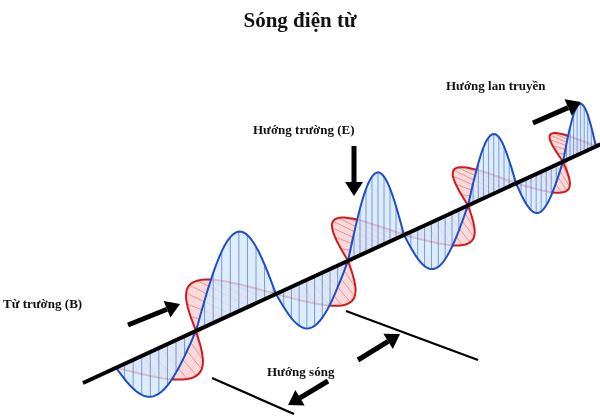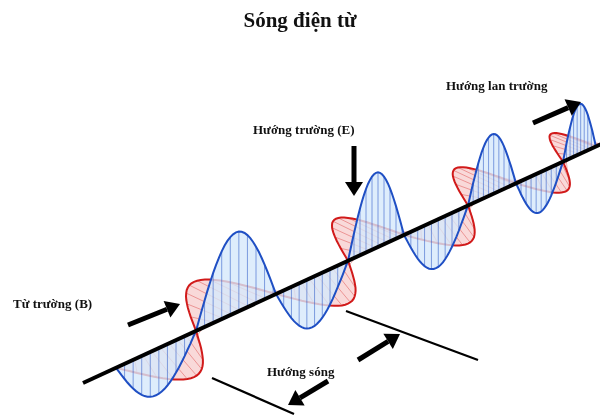--- a/index.html
+++ b/index.html
@@ -208,17 +208,17 @@
         <line x1="310" y1="360" x2="340.09628794636996" y2="341.36896460462816" stroke="#000" stroke-width="5"></line>
         <polygon points="352,334 344.8334794779166,349.02135092481893 335.3590964148233,333.7165782844374" fill="#000"></polygon>
         <line x1="280" y1="381" x2="252.00490095997563" y2="397.7970594240146" stroke="#000" stroke-width="5"></line>
         <polygon points="240,405 247.3744391611279,390.0796230926017 256.63536275882336,405.5144957554275" fill="#000"></polygon>
         <line x1="298" y1="311" x2="430" y2="360" stroke="#000" stroke-width="2.2"></line>
         <line x1="164" y1="378" x2="246" y2="414" stroke="#000" stroke-width="2.2"></line>
       </g>
   </svg>
 
   <div class="label title">Sóng điện từ</div>
-  <div class="label small" style="left:446px; top:78px;">Hướng lan trường</div>
+  <div class="label small" style="left:446px; top:78px;">Hướng lan truyền</div>
   <div class="label small" style="left:253px; top:122px;">Hướng trường (E)</div>
-  <div class="label small" style="left:13px; top:296px;">Từ trường (B)</div>
+  <div class="label small" style="left:3px; top:296px;">Từ trường (B)</div>
   <div class="label small" style="left:267px; top:364px;">Hướng sóng</div>
 </div>
 
 </body></html>

